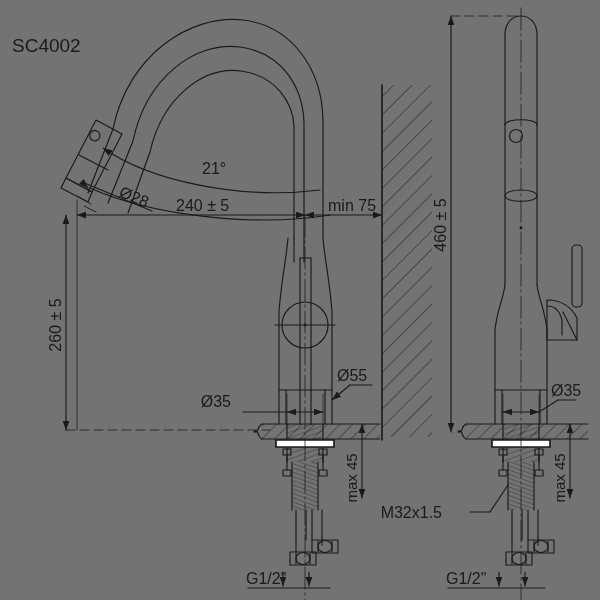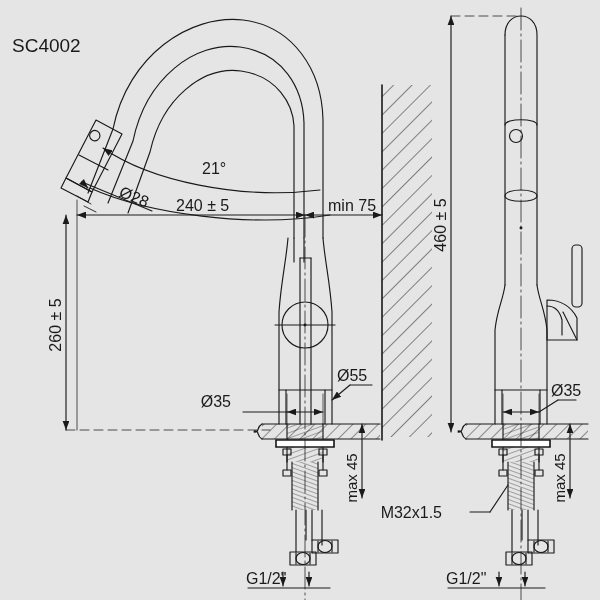--- a/index.html
+++ b/index.html
@@ -1,17 +1,17 @@
 <!DOCTYPE html>
 <html><head>
 <meta charset="utf-8">
 <style>
   html,body{margin:0;padding:0;background:#ffffff;}
   body{width:600px;height:600px;overflow:hidden;font-family:"Liberation Sans",sans-serif;}
-  #stage{position:relative;width:600px;height:600px;background:#e5e5e5;}
+  #stage{position:relative;width:600px;height:600px;background:#737373;}
   svg#dwg{position:absolute;left:0;top:0;width:600px;height:600px;}
   .lbl{font-family:"Liberation Sans",sans-serif;fill:#1a1a1a;}
 </style>
 </head>
 <body>
 
 <div id="stage">
 <svg id="dwg" viewBox="0 0 600 600">
   <defs>
     <marker id="ar" markerWidth="9" markerHeight="9" refX="8" refY="3" orient="auto" markerUnits="strokeWidth">

